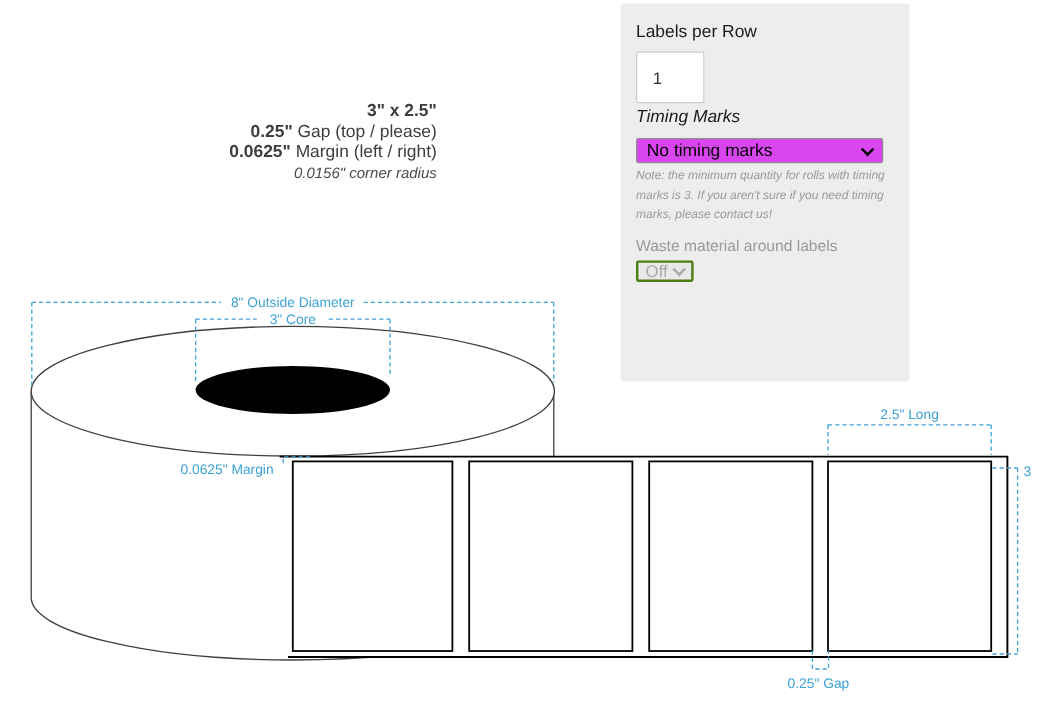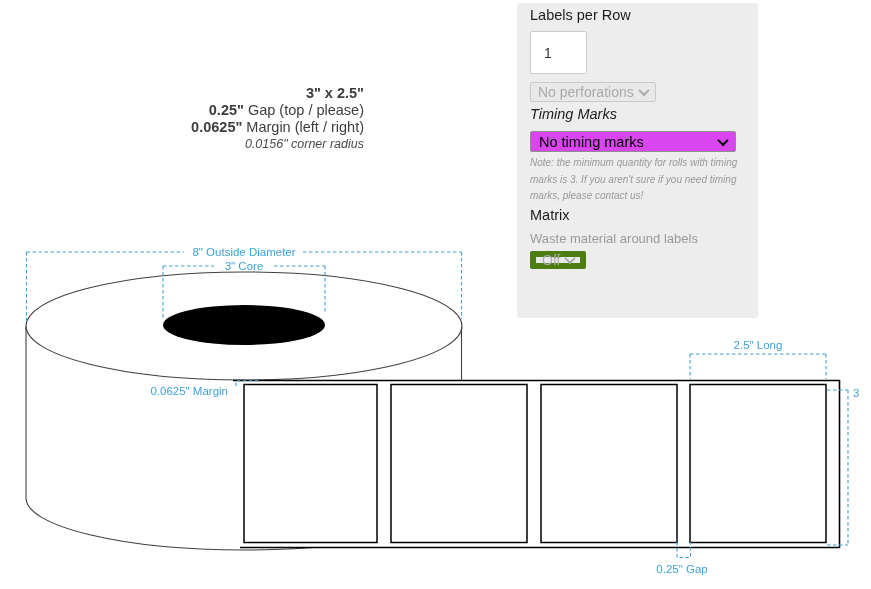--- a/index.html
+++ b/index.html
@@ -11,34 +11,34 @@
 
   
   .specs{position:absolute;top:85px;right:507px;text-align:right;
          font-size:14.5px;line-height:17px;color:#3d3d3d;white-space:nowrap;}
   .specs .b{font-weight:bold;}
   .specs .corner{font-style:italic;font-size:12.5px;color:#4a4a4a;}
 
   
   .panel{position:absolute;left:517px;top:3px;width:241px;height:315px;
          background:#ededed;border-radius:3px;box-sizing:border-box;
-         padding:4px 13px;color:#1b1b1b;font-size:14.5px;}
+         padding:16px 13px;color:#1b1b1b;font-size:14.5px;}
   .field-label{line-height:16px;}
   .qty-input{display:block;margin-top:8px;width:57px;height:43px;box-sizing:border-box;
          border:1px solid #ccc;border-radius:2px;background:#fff;color:#333;
          font-family:"Liberation Sans",sans-serif;font-size:14px;padding:0 0 0 13px;outline:none;}
   .mt6{margin-top:6px;}  .mt4{margin-top:4px;font-style:italic;}  .mt2{margin-top:2px;}
   .select{display:inline-flex;align-items:center;box-sizing:border-box;
           border-radius:2px;cursor:pointer;}
   .select.dis{margin-top:8px;height:20px;padding:0 7px;background:#e9e9e9;
           border:1px solid #c9c9c9;color:#a9a9a9;font-size:14px;}
   .select.full{margin-top:9px;display:flex;justify-content:space-between;width:206px;height:21px;
           padding:0 8px;background:#d946ef;border:1px solid #8e8e8e;color:#000;font-size:14.5px;}
   .select.small{margin-top:5px;height:18px;padding:0 6px;background:#e9e9e9;
-          border:6px solid #4d7c0f;color:#a9a9a9;font-size:14px;}
+          border:2px solid #4d7c0f;color:#a9a9a9;font-size:14px;}
   .chev{display:inline-block;width:6px;height:6px;flex:none;
         border-right:2px solid currentColor;border-bottom:2px solid currentColor;
         transform:rotate(45deg) translate(-1px,-1px);margin-left:6px;}
   .note{margin-top:3px;width:218px;font-size:10px;line-height:16.5px;
         font-style:italic;color:#999;}
   .desc{margin-top:8px;font-size:13px;color:#999;}
 </style>
 </head>
 <body>
 
@@ -95,34 +95,29 @@
     <div><span class="b">0.25"</span><span> Gap (top / please)</span></div>
     <div><span class="b">0.0625"</span><span> Margin (left / right)</span></div>
     <div class="corner">0.0156" corner radius</div>
   </div>
 
   <div class="panel">
 
     <div class="field-label">Labels per Row</div>
     <input class="qty-input" type="text" value="1" style="">
 
-    <div class="select dis">
-      <span>No perforations</span>
-      <span class="chev"></span>
-    </div>
 
     <div class="field-label mt4">Timing Marks</div>
     <div class="select full">
       <span>No timing marks</span>
       <span class="chev"></span>
     </div>
 
     <div class="note">Note: the minimum quantity for rolls with timing marks is 3. If you aren't sure if you need timing marks, please contact us!</div>
 
-    <div class="field-label mt2">Matrix</div>
     <div class="desc">Waste material around labels</div>
     <div class="select small">
       <span>Off</span>
       <span class="chev"></span>
     </div>
 
   </div>
 </div>
 
 </body></html>

